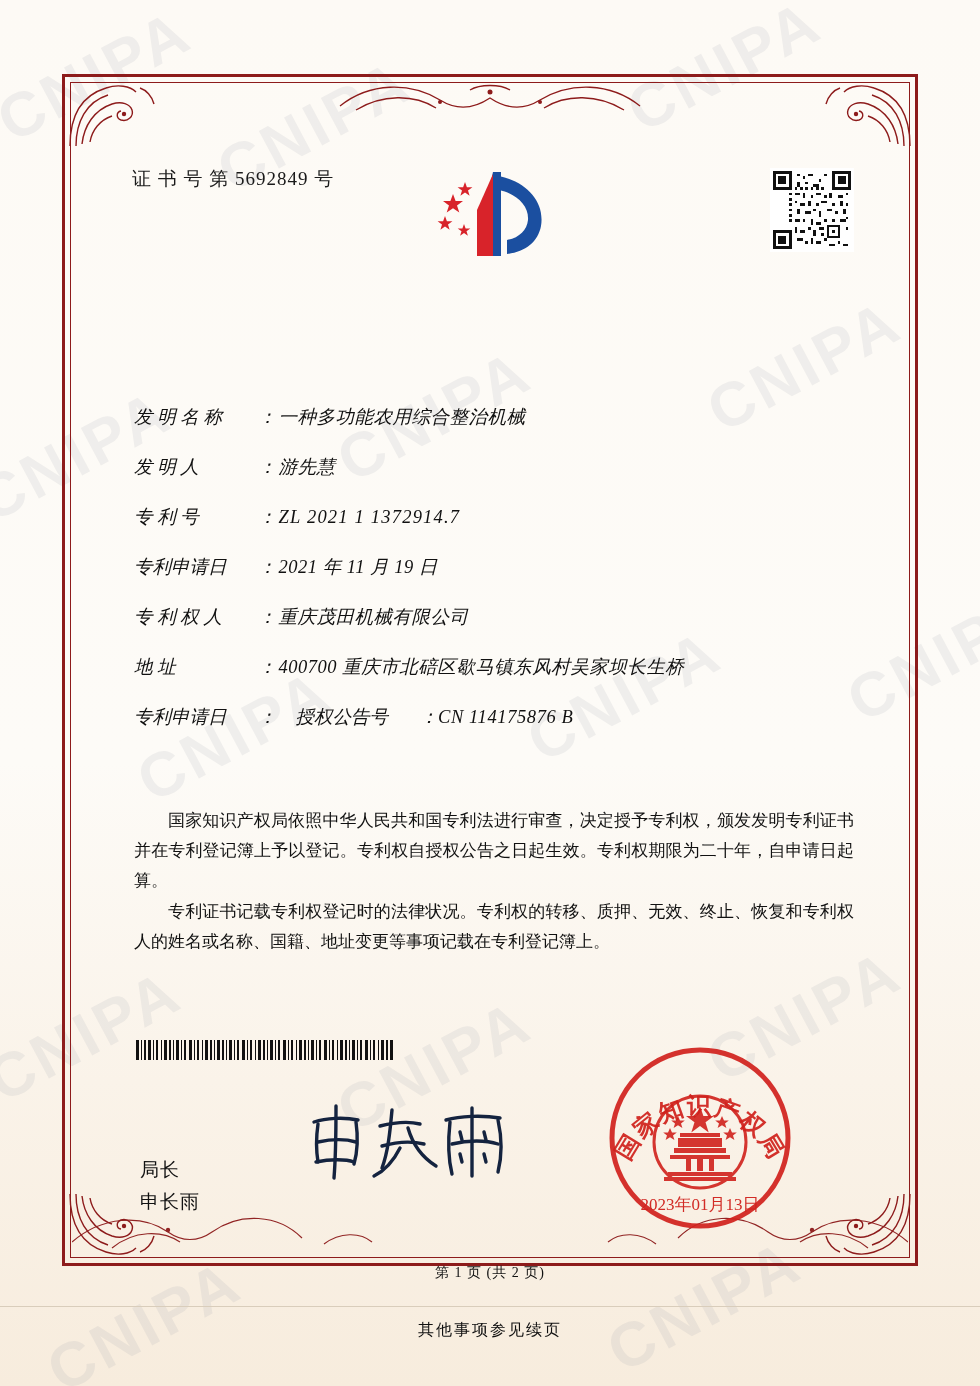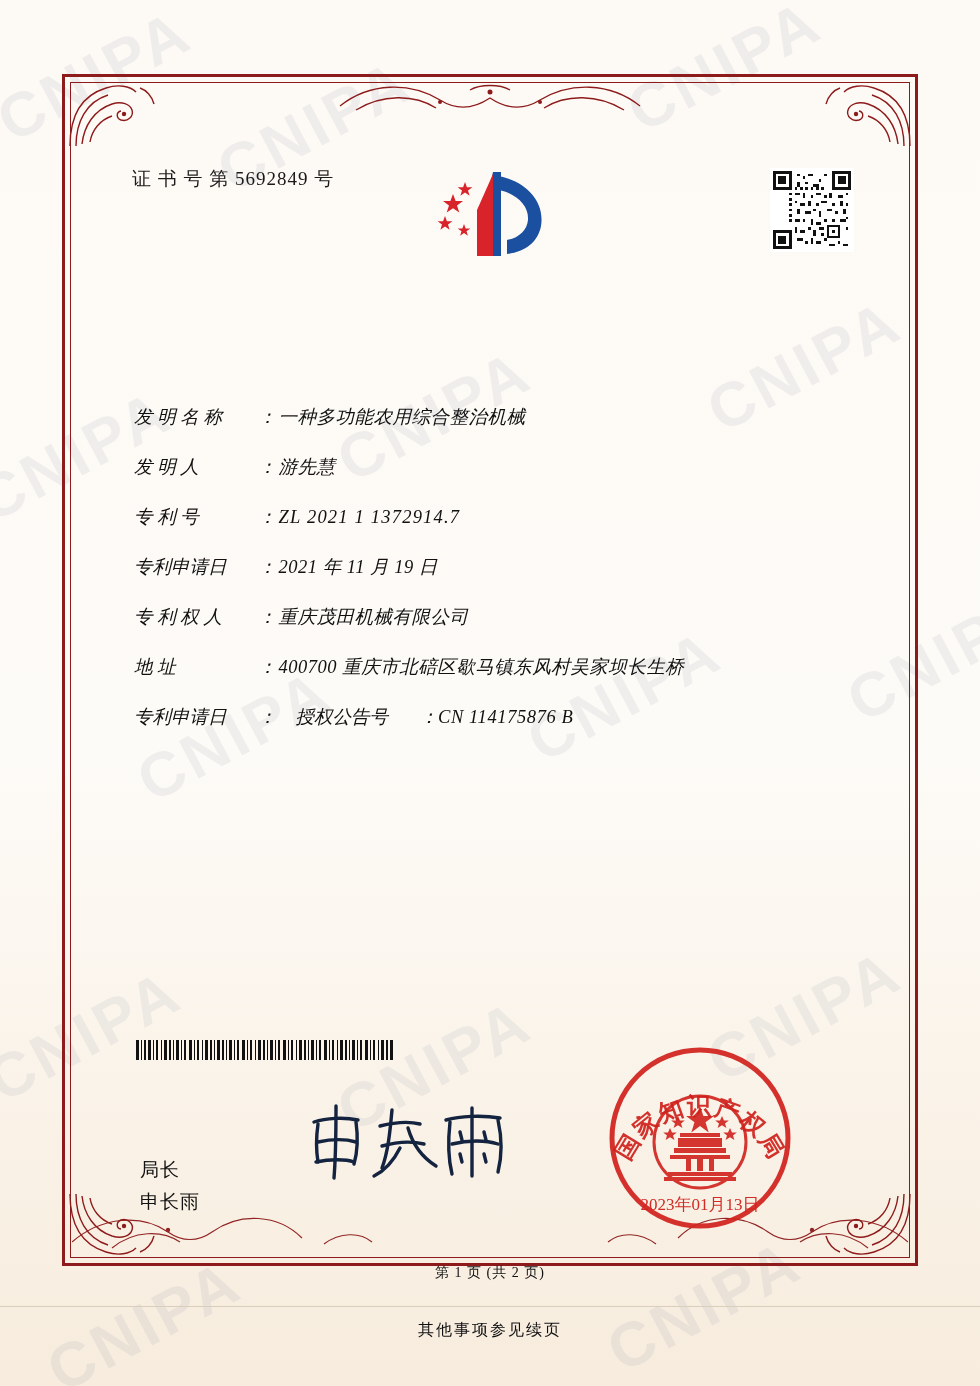--- a/index.html
+++ b/index.html
@@ -512,20 +512,24 @@
 
     <div class="row-pub">
       <span class="lbl2">专利申请日</span>
       <span class="colon">：</span>
       <span class="lbl3">授权公告号</span>
       <span class="colon">：</span>
       <span class="v2">CN 114175876 B</span>
     </div>
   </div>
 
+  <div class="paras">
+    <p>国家知识产权局依照中华人民共和国专利法进行审查，决定授予专利权，颁发发明专利证书并在专利登记簿上予以登记。专利权自授权公告之日起生效。专利权期限为二十年，自申请日起算。</p>
+    <p>专利证书记载专利权登记时的法律状况。专利权的转移、质押、无效、终止、恢复和专利权人的姓名或名称、国籍、地址变更等事项记载在专利登记簿上。</p>
+  </div>
 
   <div class="barcode">
     <svg viewBox="0 0 258 20" shape-rendering="crispEdges">
       <g fill="#111">
         <rect x="0" y="0" width="3" height="20"></rect>
           <rect x="5" y="0" width="1" height="20"></rect>
         <rect x="8" y="0" width="2" height="20"></rect>
           <rect x="12" y="0" width="3" height="20"></rect>
         <rect x="17" y="0" width="1" height="20"></rect>
           <rect x="20" y="0" width="2" height="20"></rect>

